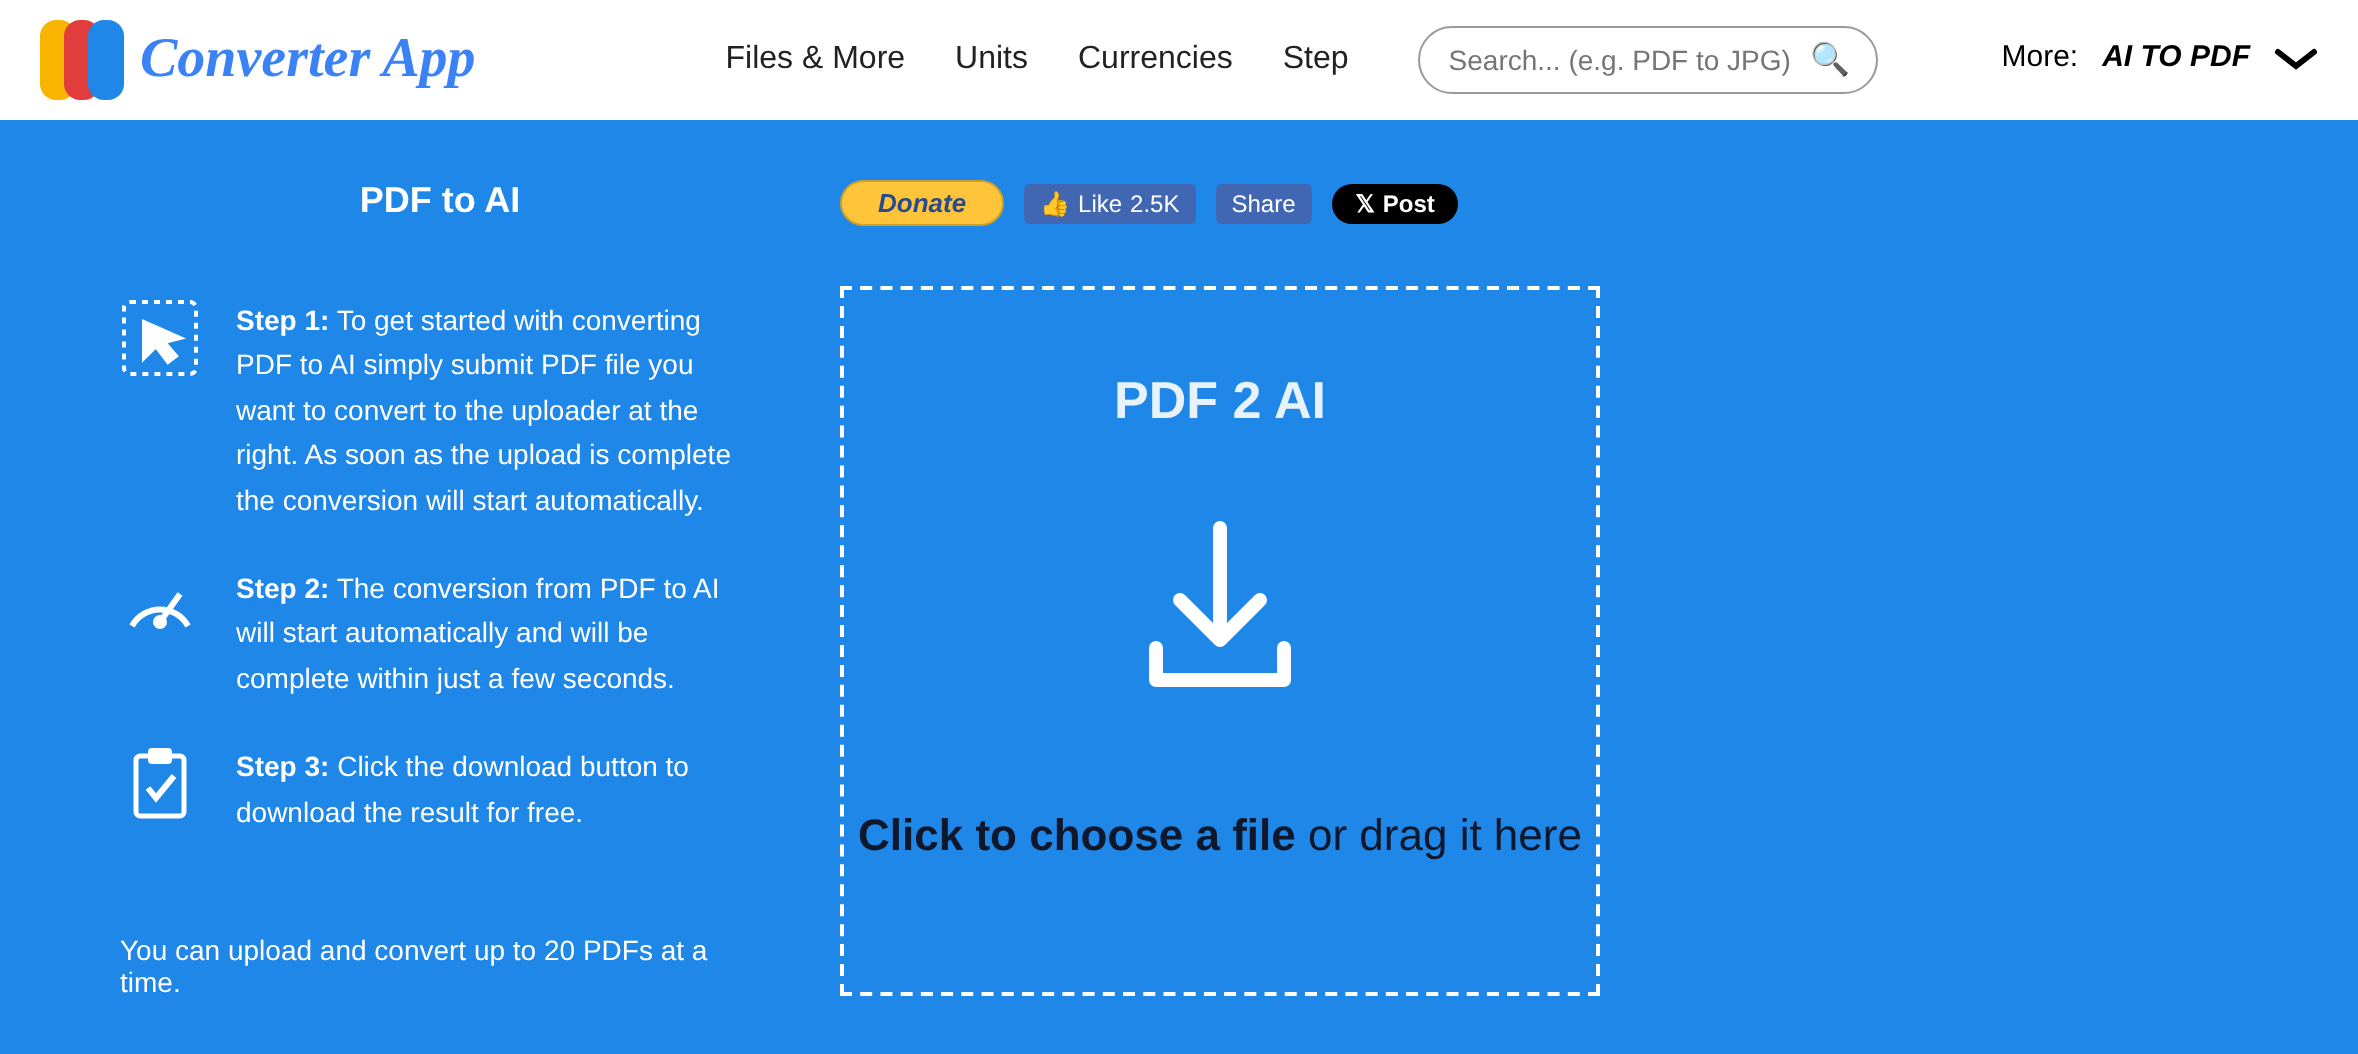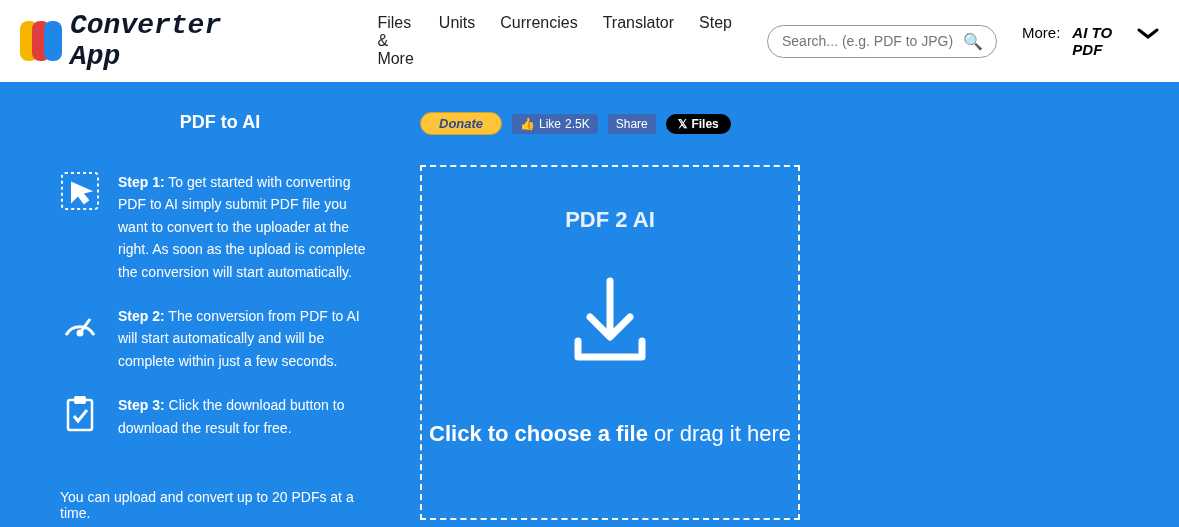--- a/index.html
+++ b/index.html
@@ -30,24 +30,24 @@
       width: 18px;
       height: 40px;
       border-radius: 8px;
       margin-left: -6px;
     }
     .logo-piece:first-child { margin-left: 0; }
     .p1 { background: #f7b500; }
     .p2 { background: #e23d3d; }
     .p3 { background: #1f87e8; }
     .logo-text {
-      font-family: Liberation Mono, monospace;
+      font-family: Liberation Serif, serif;
       font-size: 28px;
       font-weight: bold;
-      color: #0f172a;
+      color: #3b82f6;
       font-style: italic;
     }
     .nav {
       display: flex;
       gap: 25px;
       margin-left: 100px;
     }
     .nav-item {
       color: #222;
       font-size: 16px;
@@ -177,53 +177,52 @@
     .drop-zone {
       border: 2px dashed #fff;
       height: 355px;
       display: flex;
       flex-direction: column;
       align-items: center;
       padding-top: 40px;
       cursor: pointer;
     }
     .drop-title {
-      font-size: 22px;
+      font-size: 26px;
       font-weight: bold;
       color: #e8f2fd;
     }
     .download-icon {
       margin: 40px 0 40px 0;
     }
     .drop-text {
       font-size: 22px;
       text-align: left;
       line-height: 1.5;
-      color: #ffffff;
+      color: #0f172a;
     }
     .drop-text .bold { font-weight: bold; }
   </style>
 </head>
 <body>
 
 <div class="header">
   <div class="logo-group">
     <div class="logo-icon">
       <div class="logo-piece p1"></div>
       <div class="logo-piece p2"></div>
       <div class="logo-piece p3"></div>
     </div>
     <span class="logo-text">Converter App</span>
   </div>
 
   <div class="nav">
     <span class="nav-item">Files &amp; More</span>
     <span class="nav-item">Units</span>
     <span class="nav-item">Currencies</span>
-    <span class="nav-item">Translator</span>
     <span class="nav-item">Step</span>
   </div>
 
   <div class="search-wrap">
     <input class="search-input" type="text" placeholder="Search... (e.g. PDF to JPG)" style="">
     <span class="search-icon">🔍</span>
   </div>
 
   <div class="more-wrap">
     <span class="more-label">More:</span>
@@ -285,21 +284,21 @@
     <div class="social-row">
       <button class="btn-donate">Donate</button>
       <button class="btn-like">
         <span>👍</span>
         <span>Like</span>
         <span>2.5K</span>
       </button>
       <button class="btn-share">Share</button>
       <button class="btn-xpost">
         <span>𝕏</span>
-        <span>Files</span>
+        <span>Post</span>
       </button>
     </div>
 
     <div class="drop-zone">
       <div class="drop-title">PDF 2 AI</div>
       <div class="download-icon">
         <svg width="100" height="100" viewBox="0 0 100 100">
           <line x1="50" y1="8" x2="50" y2="62" stroke="#fff" stroke-width="7" stroke-linecap="round"></line>
           <path d="M30 44 L50 64 L70 44" stroke="#fff" stroke-width="7" fill="none" stroke-linecap="round" stroke-linejoin="round"></path>
           <path d="M18 68 L18 84 L82 84 L82 68" stroke="#fff" stroke-width="7" fill="none" stroke-linecap="round" stroke-linejoin="round"></path>

